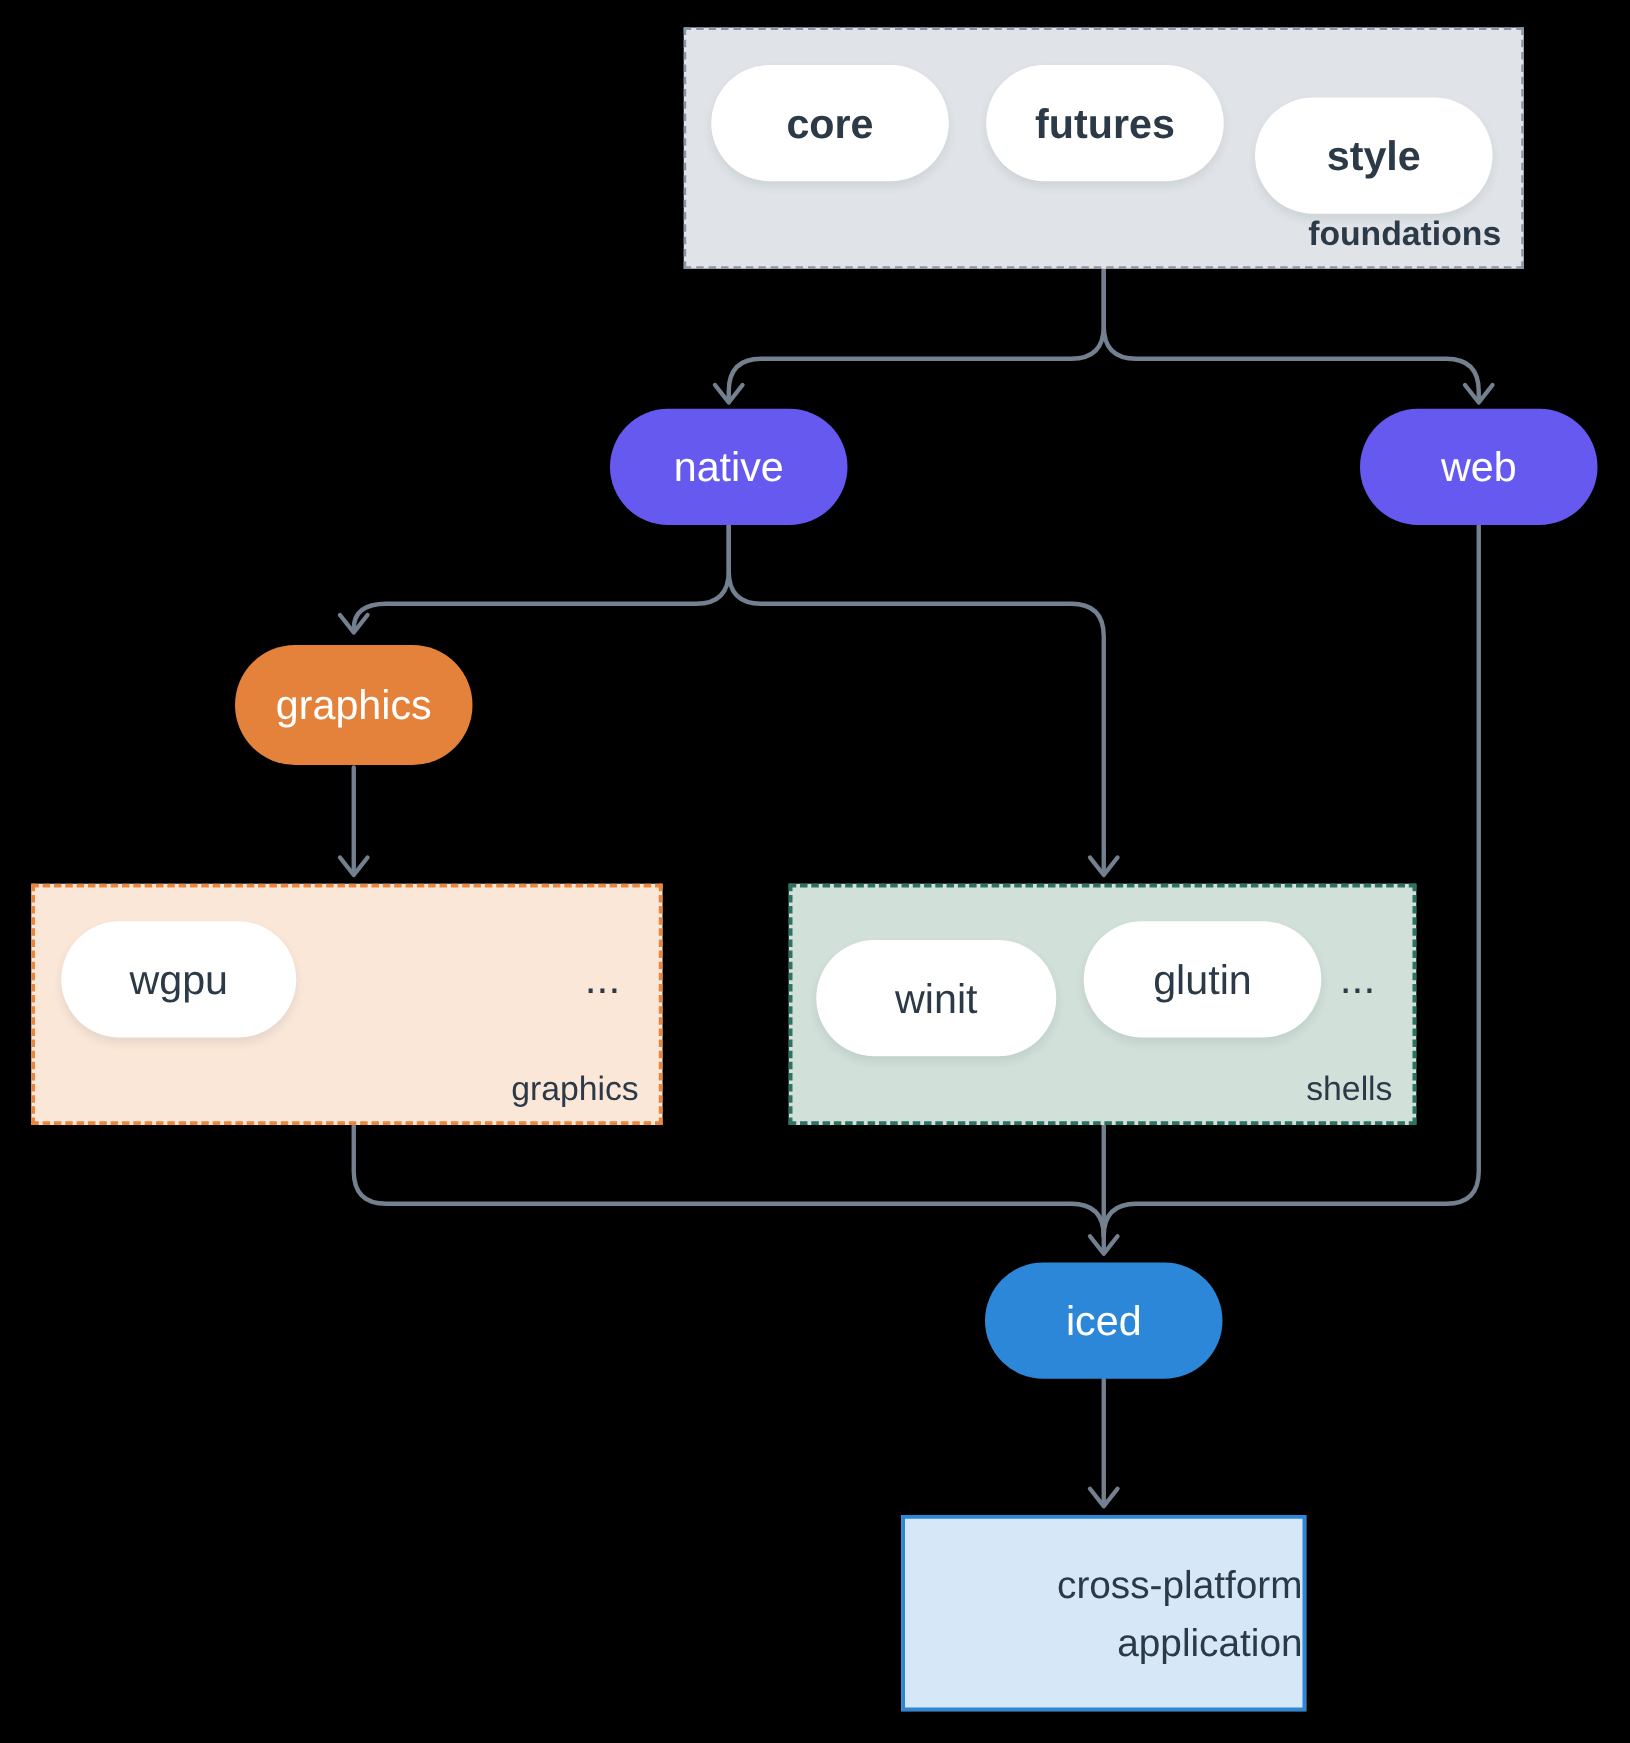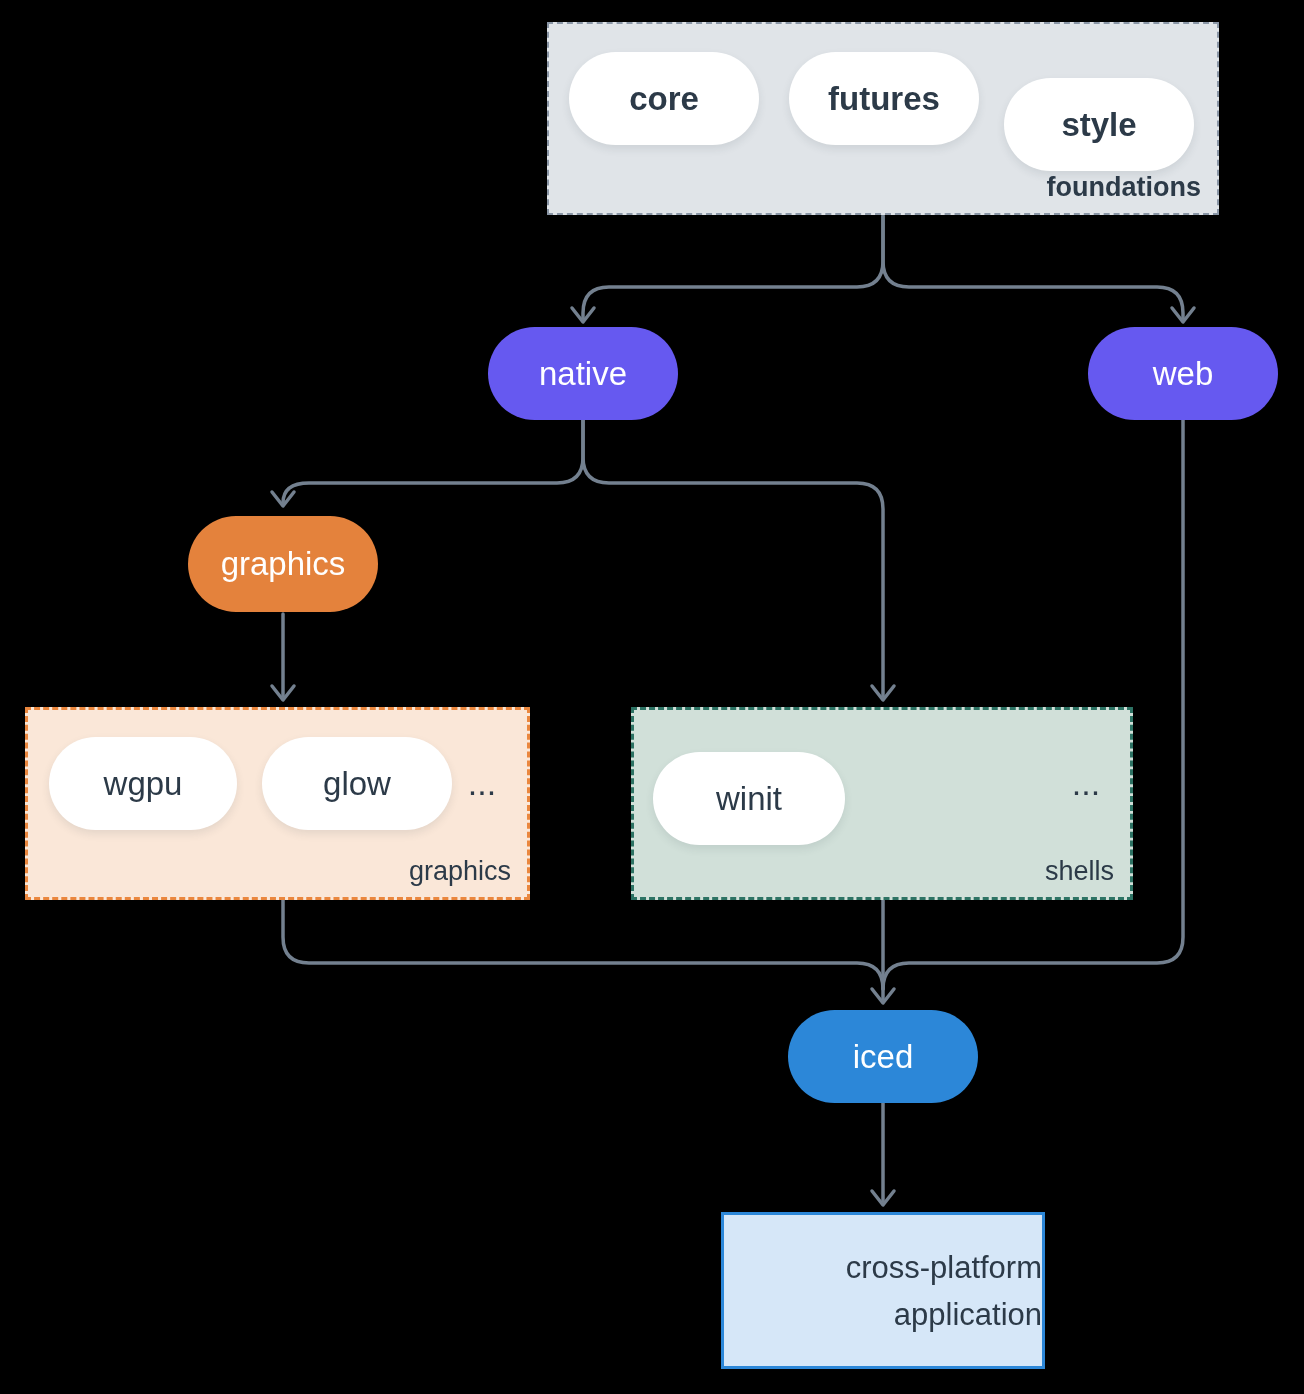--- a/index.html
+++ b/index.html
@@ -120,27 +120,27 @@
     <div class="group-label">foundations</div>
   </div>
 
   <div class="node n-native">native</div>
   <div class="node n-web">web</div>
 
   <div class="node n-graphics">graphics</div>
 
   <div class="group g-renderers">
     <div class="pill white" style="left:21px;top:27px;width:188px;">wgpu</div>
-    <div class="pill white" style="left:234px;top:27px;">glow</div>
     <div class="dots" style="left:424px;">...</div>
     <div class="group-label">graphics</div>
   </div>
 
   <div class="group g-shells">
     <div class="pill white" style="left:19px;top:42px;width:192px;">winit</div>
+    <div class="pill white" style="left:233px;top:27px;">glutin</div>
     <div class="dots" style="left:422px;">...</div>
     <div class="group-label">shells</div>
   </div>
 
   <div class="node n-iced">iced</div>
 
   <div class="app-box">
     <span>cross-platform</span>
     <span>application</span>
   </div>

